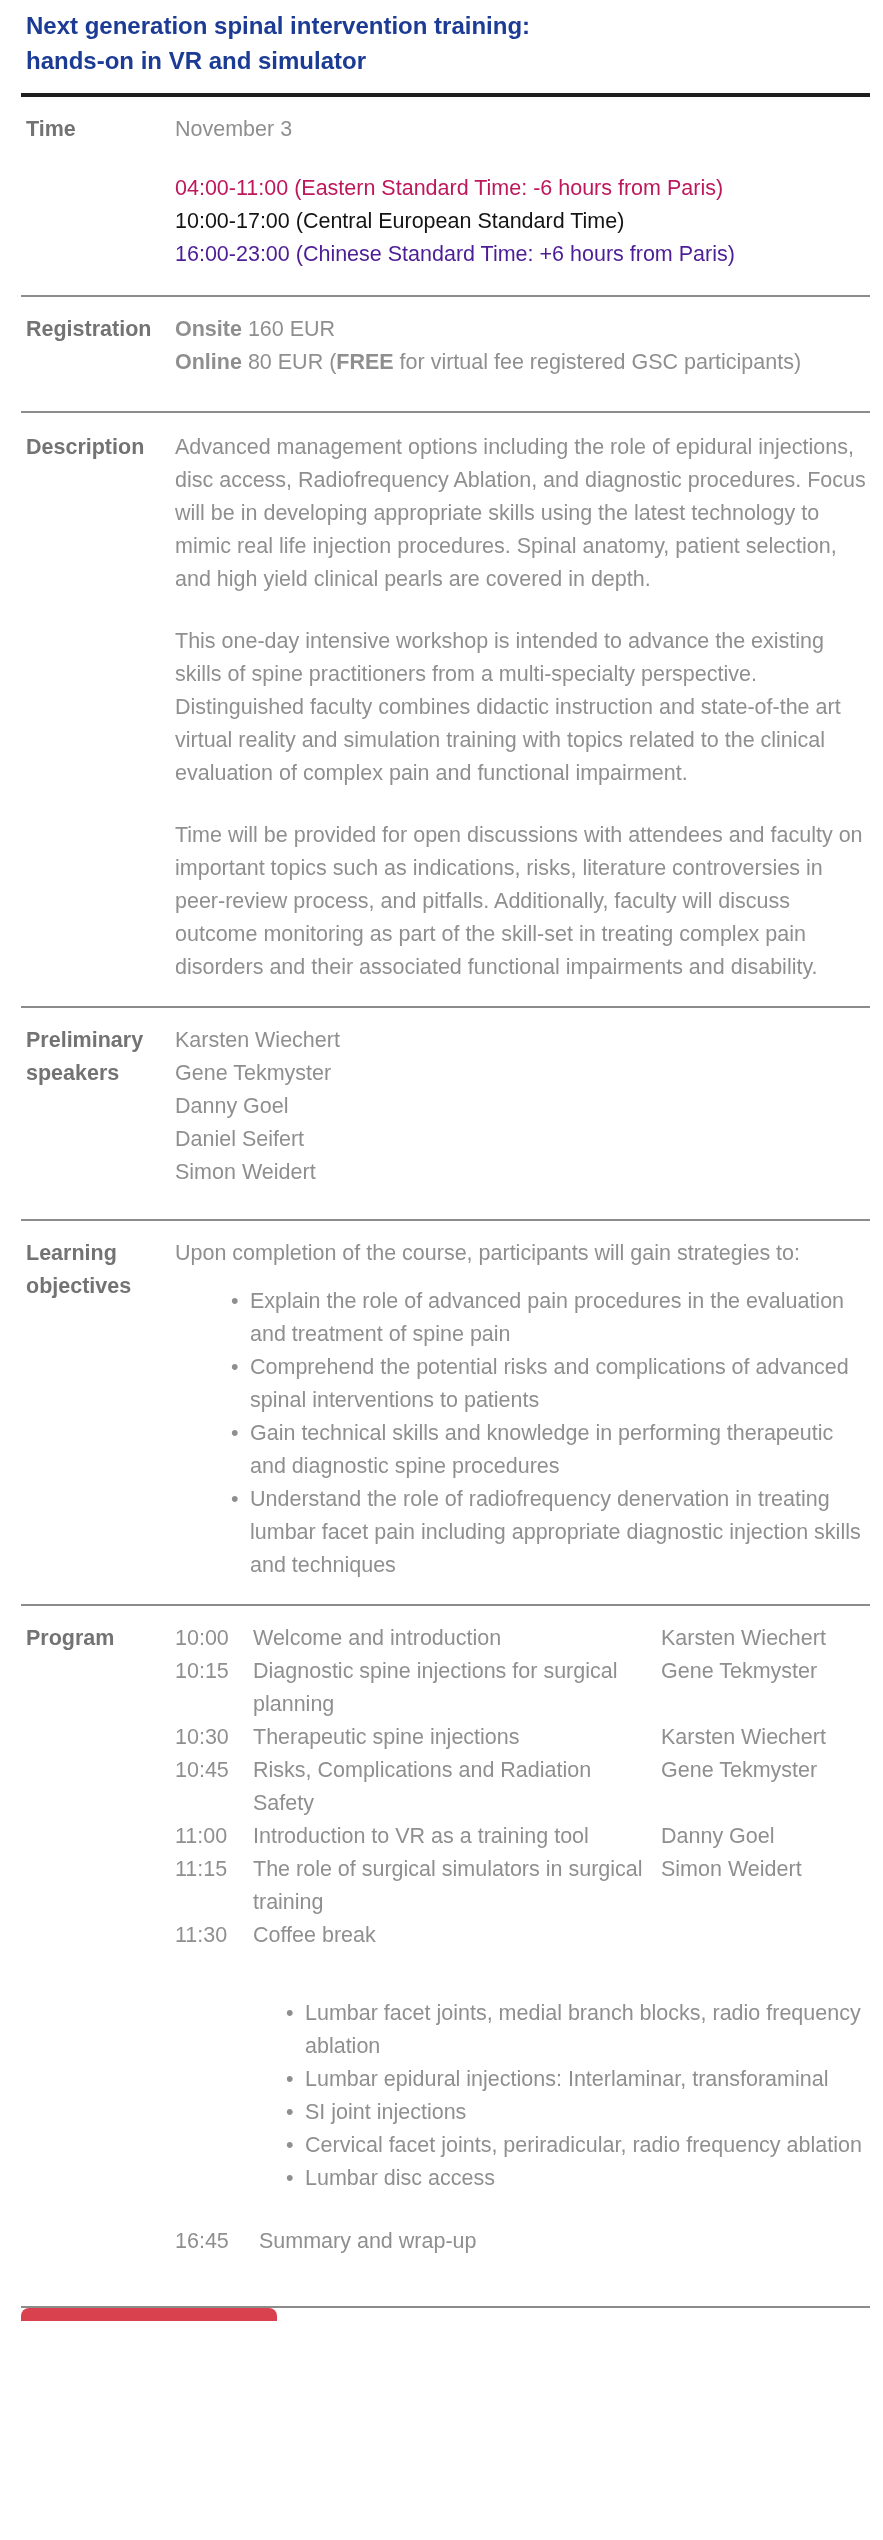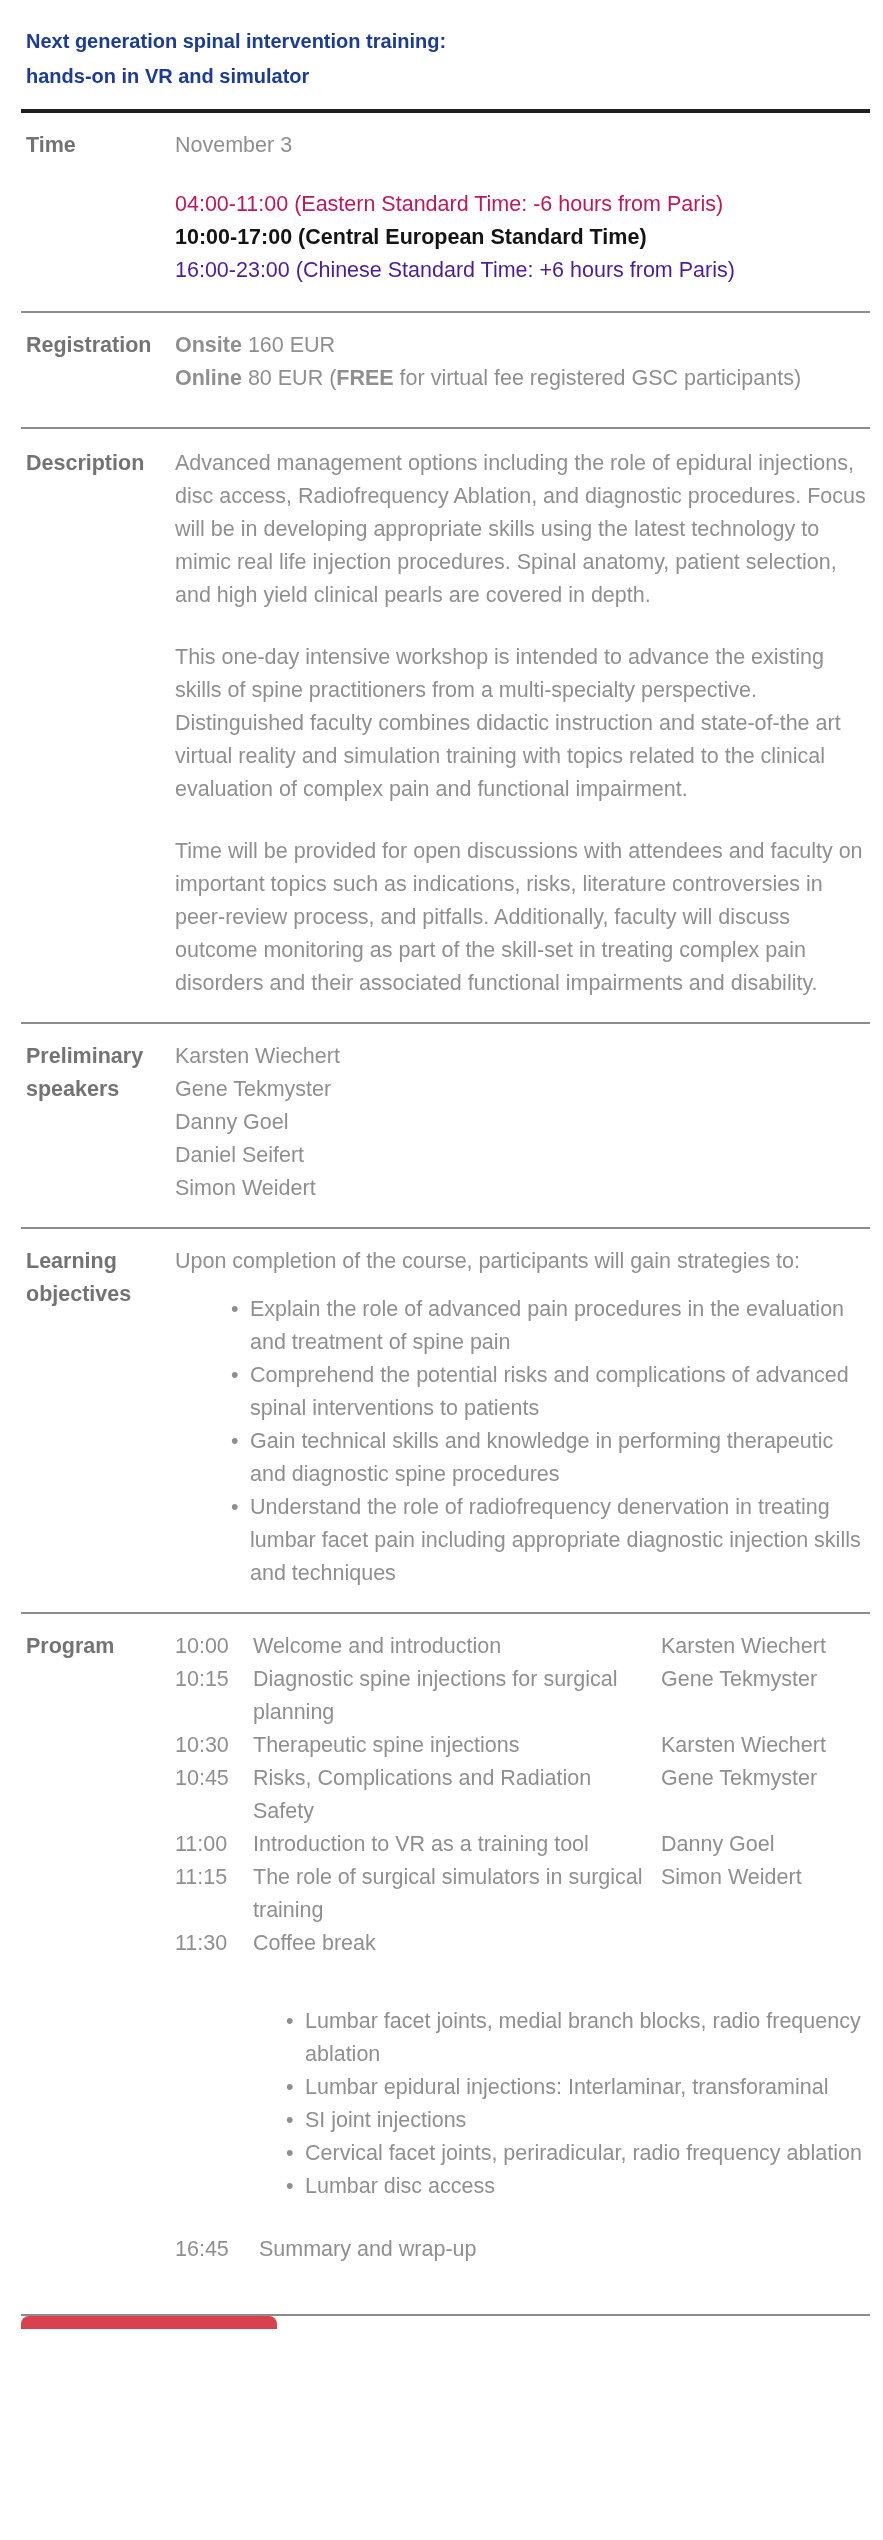--- a/index.html
+++ b/index.html
@@ -7,53 +7,53 @@
   body {
     width:883px; height:2540px; overflow:hidden;
     font-family:"Liberation Sans", sans-serif;
     color:#8f8f8f;
     font-size:21.5px;
     line-height:33px;
   }
   .doc { margin:0 13px 0 21px; }
 
   h1.page-title {
-    padding-top:24px; padding-left:5px;
-    font-size:20px; line-height:35px; font-weight:bold;
+    padding-top:8px; padding-left:5px;
+    font-size:24px; line-height:35px; font-weight:bold;
     color:#1b3b94;
   }
   h1.page-title span { display:block; }
 
   .rule { border:none; display:block; width:100%; }
   .rule-dark { height:4px; background:#1f1f1f; margin-top:15px; }
   .rule-gray { height:2px; background:#8c8c8c; }
 
   .row { display:grid; grid-template-columns:154px 1fr; }
   .row-label {
     font-weight:bold; color:#737373; padding-left:5px;
   }
 
   
   .sec-time { padding:16px 0 24px; }
   .time-slots { margin-top:26px; }
   .slot-est { color:#be185d; }
-  .slot-cet { color:#141414; font-weight:bold; }
+  .slot-cet { color:#141414; font-weight:normal; }
   .slot-cst { color:#4c1d95; }
 
   
   .sec-reg { padding:16px 0 32px; }
   .bold-inline { font-weight:bold; }
 
   
   .sec-desc { padding:18px 0 22px; }
   .sec-desc p { margin-bottom:29px; }
   .sec-desc p:last-child { margin-bottom:0; }
 
   
-  .sec-speakers { padding:16px 0 22px; }
+  .sec-speakers { padding:16px 0 30px; }
 
   
   .sec-objectives { padding:16px 0 22px; }
   ul.bullets { list-style:none; padding-left:75px; margin-top:15px; }
   ul.bullets li { position:relative; }
   ul.bullets li::before {
     content:"\2022"; position:absolute; left:-19px; color:#8f8f8f;
   }
 
   

